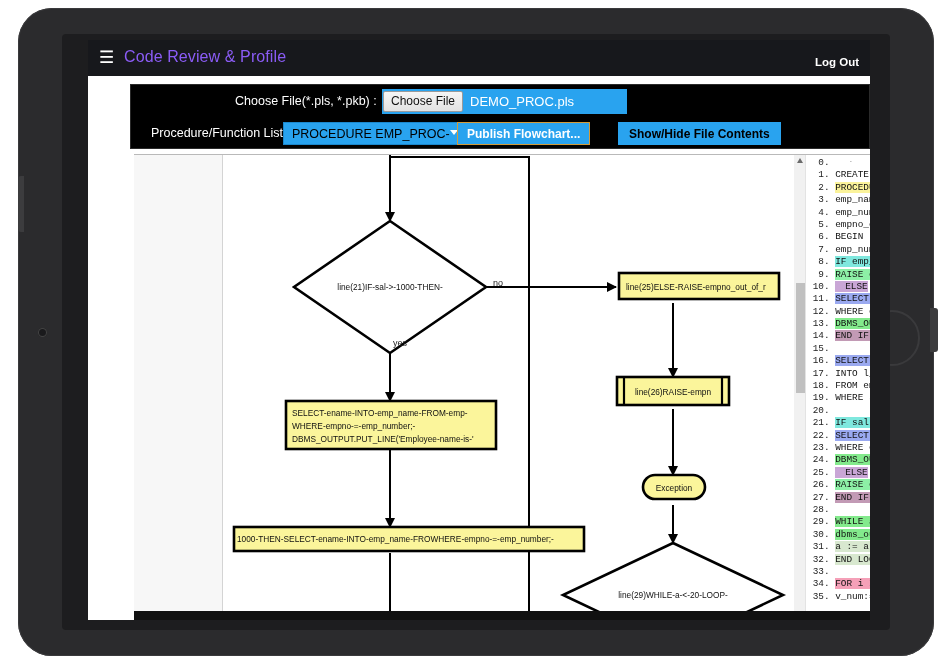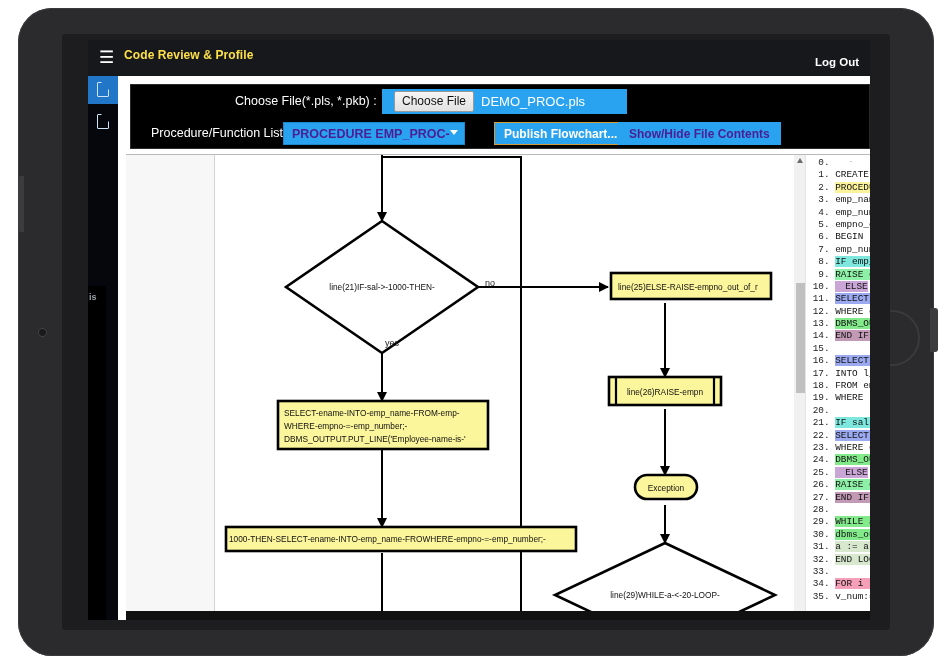--- a/index.html
+++ b/index.html
@@ -73,22 +73,22 @@
     background: #17181c;
     color: #ffffff;
   }
   #hamburger-icon {
     position: absolute; left: 9px; top: 9px;
     width: 19px; height: 18px;
     color: #fff; font-size: 17px; line-height: 18px; text-align: center;
   }
   #app-title {
     position: absolute; left: 36px; top: 8px;
-    font-size: 12px; font-weight: bold; letter-spacing: .1px;
-    color: #fde047;
+    font-size: 16px; font-weight: normal; letter-spacing: .1px;
+    color: #8b5cf6;
   }
   #logout-button {
     position: absolute; right: 11px; top: 10px;
     font-size: 11.5px; font-weight: bold; color: #ffffff;
     cursor: pointer;
     margin-top: 6px;
   }
 
   
   #left-rail {
@@ -154,66 +154,66 @@
   #choose-file-label { left: 104px; }
   #proc-list-label { left: 20px; }
 
   #file-input-widget {
     position: absolute; left: 251px; top: 3px;
     width: 245px; height: 25px;
     background: #29a3ef;
     display: flex; align-items: center;
   }
   #choose-file-button {
-    margin-left: 12px;
+    margin-left: 1px;
     background: linear-gradient(#f5f5f5, #e2e2e2);
     border: 1px solid #9a9a9a; border-radius: 2px;
     font-size: 12px; color: #111;
     padding: 2px 7px 3px 7px;
     font-family: "Liberation Sans", sans-serif;
     cursor: pointer;
   }
   #chosen-file-name {
     margin-left: 7px; color: #ffffff; font-size: 13px;
   }
 
   #proc-select {
     position: absolute; left: 152px; top: 4px;
     width: 182px; height: 23px;
     background: #29a3ef; border: 1px solid #1b87cc;
-    color: #4c1d95; font-size: 12.5px; font-weight: bold;
+    color: #000000; font-size: 12.5px; font-weight: normal;
     display: flex; align-items: center;
     cursor: pointer;
   }
   #proc-select-value { margin-left: 8px; }
   #proc-select-caret {
     position: absolute; right: 6px; top: 7px;
     width: 0; height: 0;
     border-left: 4px solid transparent;
     border-right: 4px solid transparent;
     border-top: 5px solid #ffffff;
   }
   #publish-button {
-    position: absolute; left: 363px; top: 4px;
+    position: absolute; left: 326px; top: 4px;
     height: 23px; padding: 0 9px;
     background: #29a3ef; border: 1px solid #d39c3a;
     color: #ffffff; font-size: 12px; font-weight: bold;
     display: flex; align-items: center; cursor: pointer;
   }
   #showhide-button {
     position: absolute; left: 487px; top: 4px;
     height: 23px; padding: 0 10px;
     background: #29a3ef; border: 1px solid #29a3ef;
-    color: #4c1d95; font-size: 12px; font-weight: bold;
+    color: #000000; font-size: 12px; font-weight: bold;
     display: flex; align-items: center; cursor: pointer;
   }
 
   
   #flow-panel {
-    position: absolute; left: 8px; top: 78px;
+    position: absolute; left: 16px; top: 78px;
     width: 676px; height: 466px;
     background: #ffffff;
     border-top: 1px solid #b9b9b9;
     overflow: hidden;
   }
   #flow-left-strip {
     position: absolute; left: 0; top: 0; width: 89px; height: 466px;
     background: #f7f7f7; border-right: 1px solid #d4d4d4;
   }
   #flow-svg { position: absolute; left: 0; top: 0; }
@@ -302,30 +302,20 @@
 </div>
 
 <div id="screen">
 
   <div id="appbar">
     <div id="hamburger-icon">☰</div>
     <div id="app-title">Code Review &amp; Profile</div>
     <div id="logout-button">Log Out</div>
   </div>
 
-  <div id="left-rail">
-    <div id="left-rail-dark-bottom"></div>
-    <div class="rail-item active" style="top:0px;">
-      <span class="rail-doc-icon"></span>
-    </div>
-    <div class="rail-item" style="top:32px;">
-      <span class="rail-doc-icon"></span>
-    </div>
-    <div id="rail-ghost-text">is</div>
-  </div>
 
   <div id="content">
 
     <div id="toolbar-wrap">
 
       <div class="toolbar-row" id="toolbar-row-1">
         <div class="tb-label" id="choose-file-label">Choose File(*.pls, *.pkb) :</div>
         <div id="file-input-widget">
           <button id="choose-file-button">Choose File</button>
           <span id="chosen-file-name">DEMO_PROC.pls</span>

